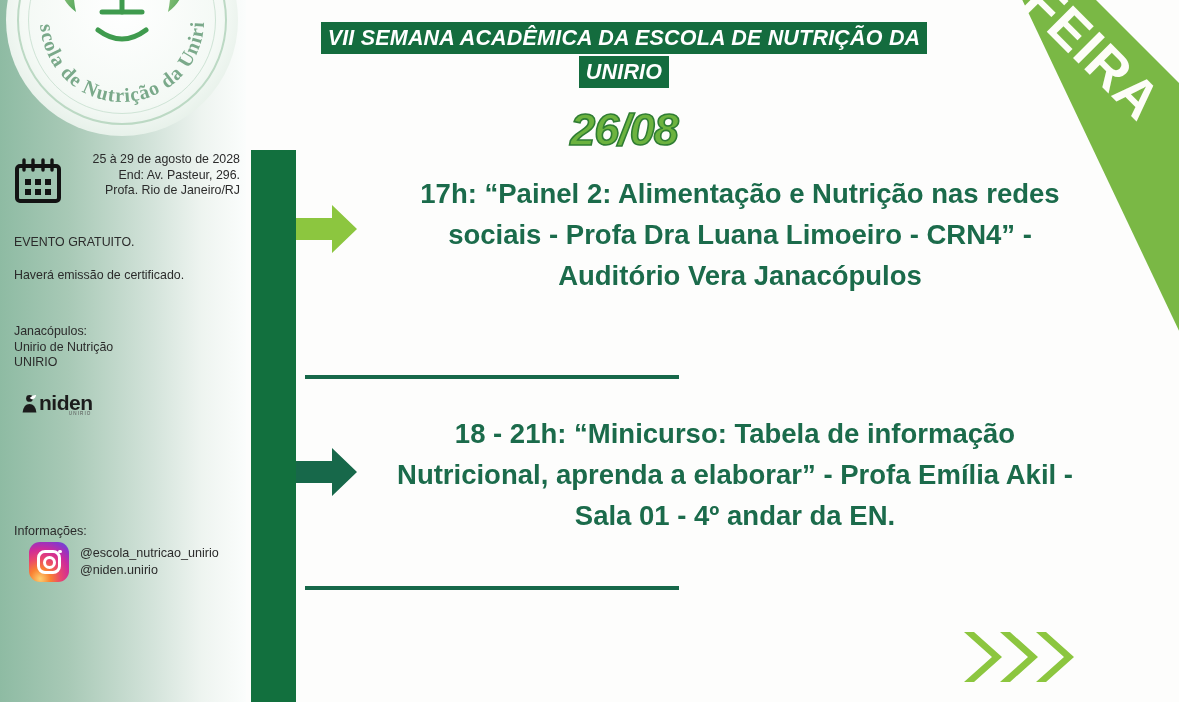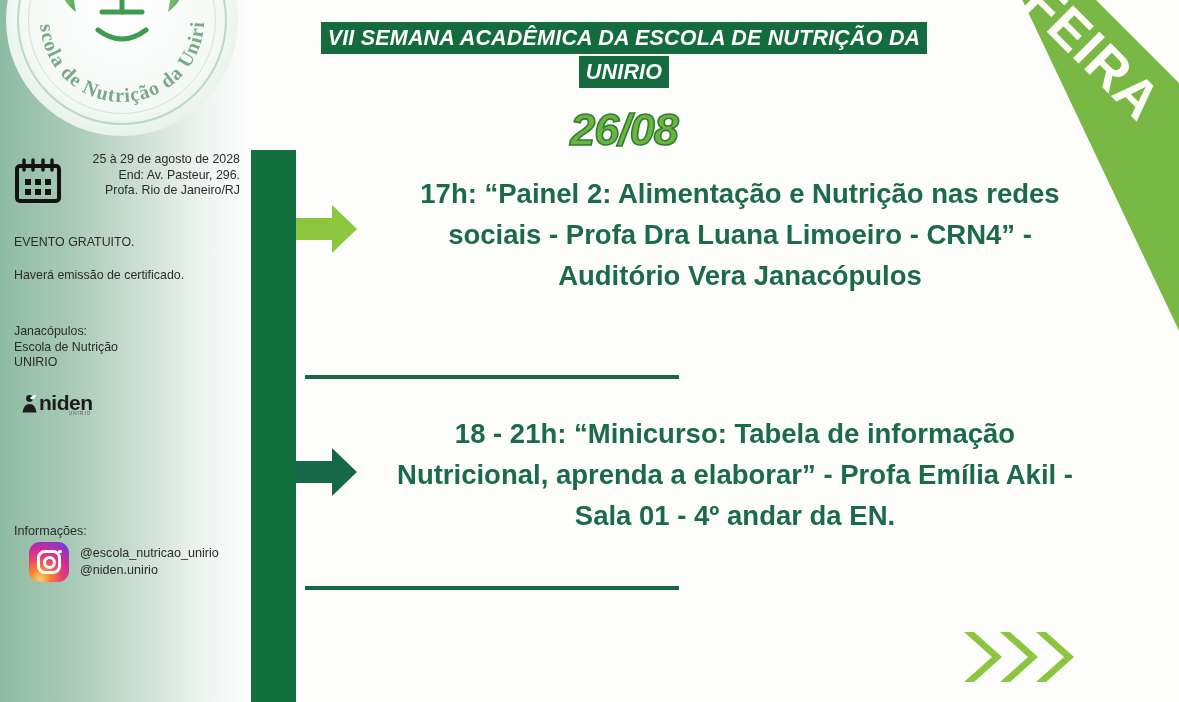--- a/index.html
+++ b/index.html
@@ -194,21 +194,21 @@
         <div>25 à 29 de agosto de 2028</div>
         <div>End: Av. Pasteur, 296.</div>
         <div>Profa. Rio de Janeiro/RJ</div>
       </div>
     </div>
 
     <div class="side-para" id="p-gratuito">EVENTO GRATUITO.</div>
     <div class="side-para" id="p-cert">Haverá emissão de certificado.</div>
     <div class="side-para" id="p-org">
       <div>Janacópulos:</div>
-      <div>Escola de Nutrição</div>
+      <div>Unirio de Nutrição</div>
       <div>UNIRIO</div>
     </div>
 
     <div id="niden">
       <svg class="mark" viewBox="0 0 17 19">
         <circle cx="8.5" cy="4.4" r="3.4" fill="#1c1c1c"></circle>
         <path d="M1.6 18.4 q1.1 -8.4 6.9 -8.4 q5.8 0 6.9 8.4 Z" fill="#1c1c1c"></path>
         <path d="M8.7 4.0 q3.4 -3.6 6.4 -3.0 q-0.4 3.6 -4.0 4.4 Z" fill="#ffffff"></path>
       </svg>
       <div class="wordwrap">

